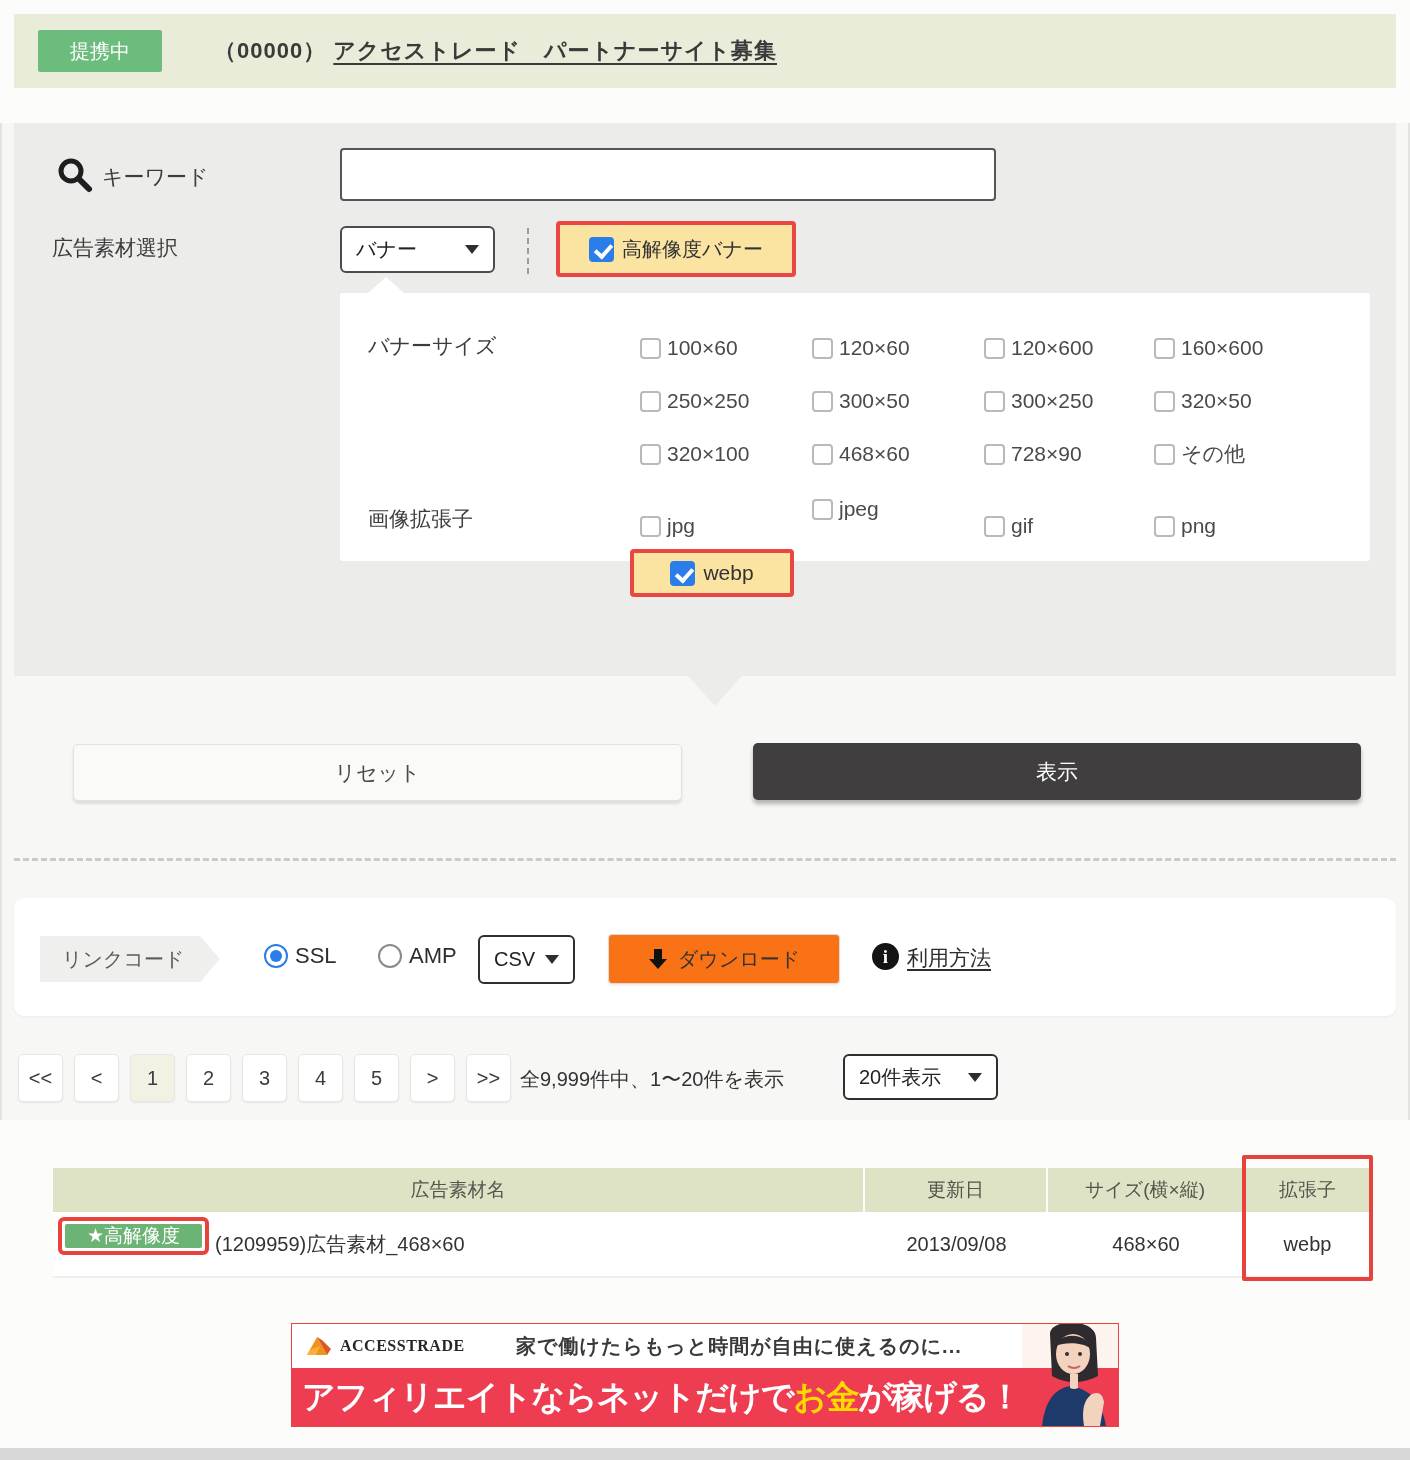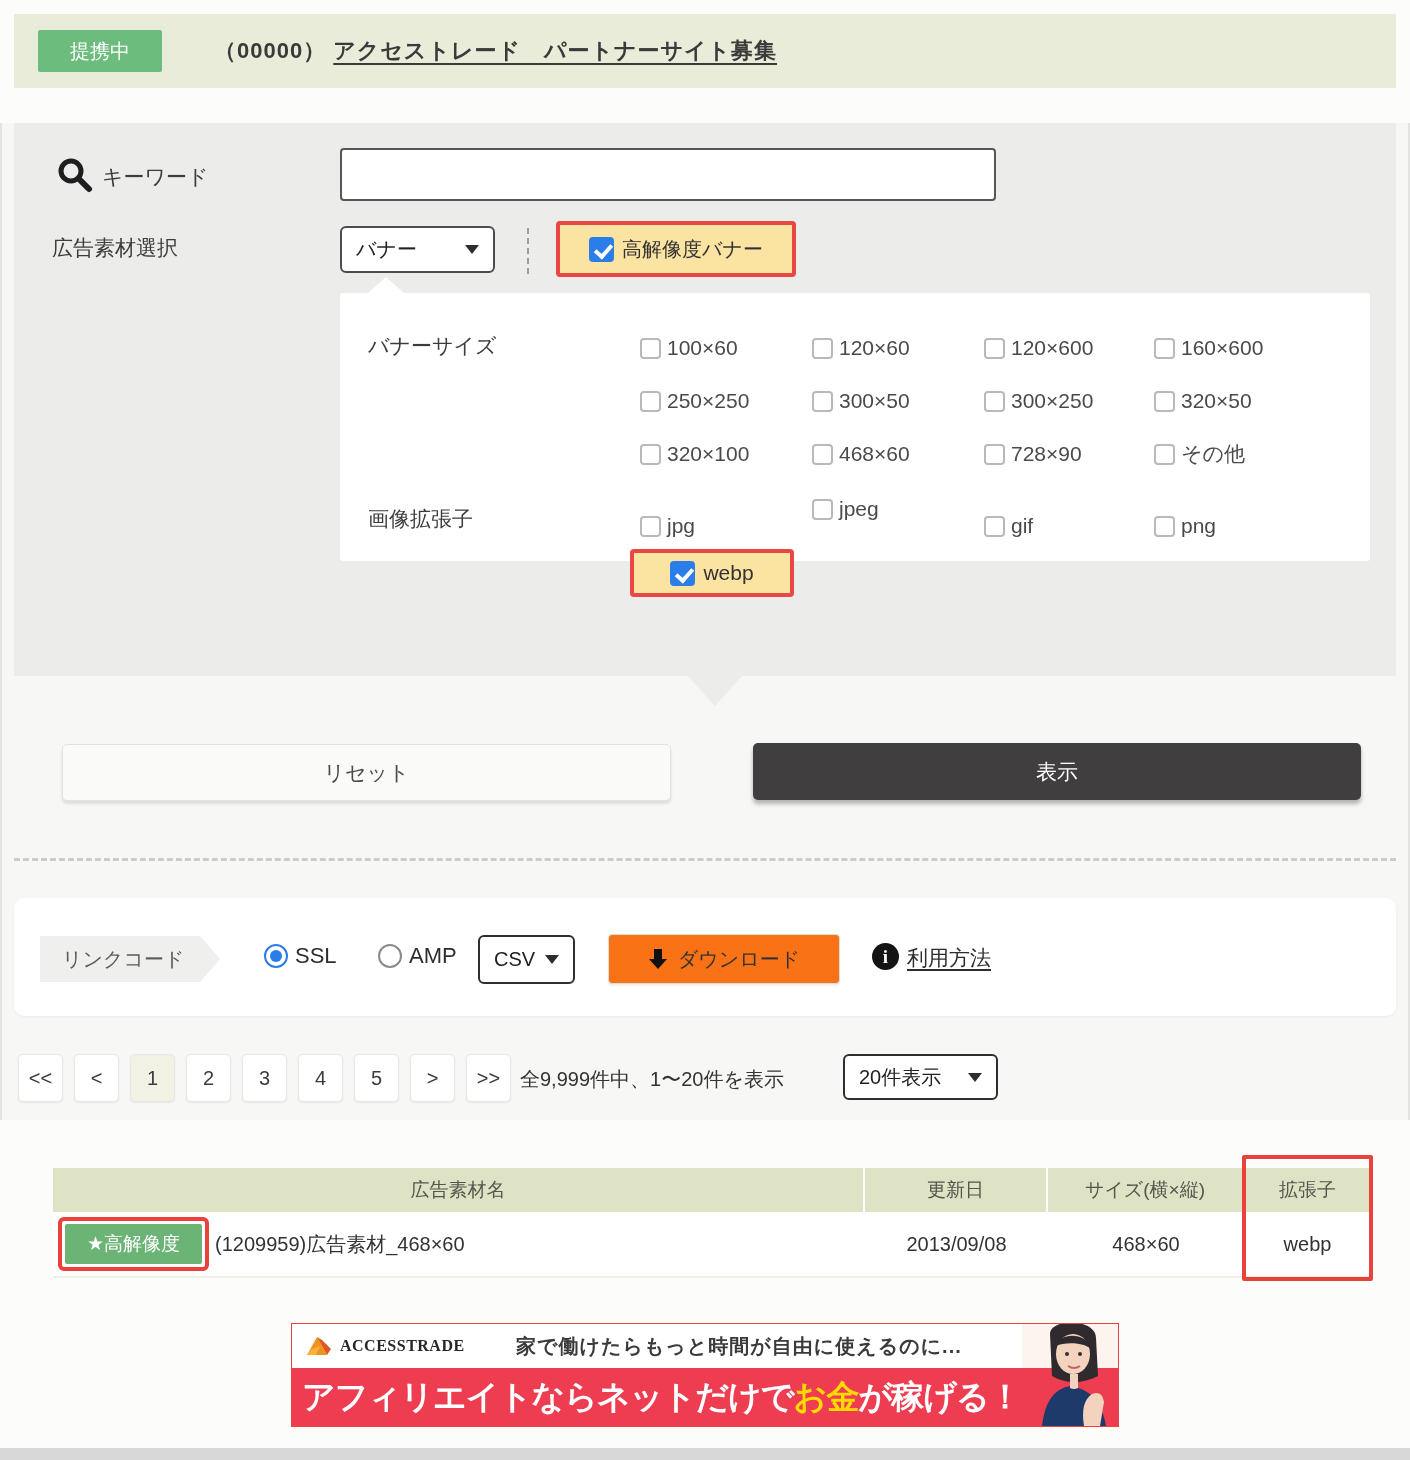--- a/index.html
+++ b/index.html
@@ -34,21 +34,21 @@
   .cb.checked::after{content:"";position:absolute;left:7px;top:2px;width:7px;height:13px;
                      border:solid #fff;border-width:0 4px 4px 0;transform:rotate(42deg);}
   .popup{left:340px;top:293px;width:1030px;height:268px;background:#fff;border-radius:3px;}
   .popup-notch{position:absolute;left:28px;top:-16px;width:0;height:0;
                border-left:18px solid transparent;border-right:18px solid transparent;border-bottom:16px solid #fff;}
   .opt{position:absolute;display:flex;align-items:center;gap:6px;height:26px;cursor:pointer;}
   .opt .t{font-size:21px;color:#4a4a4a;}
   .panel-notch{left:688px;top:676px;width:0;height:0;border-left:27px solid transparent;
                border-right:27px solid transparent;border-top:30px solid #ececeb;}
 
-  .btn-reset{left:62px;top:744px;width:609px;height:57px;background:#fafaf9;border:1px solid #e2e2e0;
+  .btn-reset{left:73px;top:744px;width:609px;height:57px;background:#fafaf9;border:1px solid #e2e2e0;
              border-radius:5px;box-shadow:0 3px 3px rgba(0,0,0,.10);font-size:21px;color:#4a4a4a;
              display:flex;align-items:center;justify-content:center;cursor:pointer;}
   .btn-show{left:753px;top:743px;width:608px;height:57px;background:#403e3e;border-radius:5px;
             box-shadow:0 4px 4px rgba(0,0,0,.28);font-size:21px;color:#fff;
             display:flex;align-items:center;justify-content:center;cursor:pointer;}
   .dashed-sep{left:14px;top:858px;width:1382px;border-top:3px dashed #cbcbc9;}
 
   
   .linkcode-band{left:14px;top:898px;width:1382px;height:118px;background:#fff;border-radius:10px;
                  box-shadow:0 1px 3px rgba(0,0,0,.05);}
@@ -79,21 +79,21 @@
 
   
   .tbl{left:53px;top:1168px;width:1318px;}
   .thead{display:flex;height:44px;background:#dfe3c5;}
   .th{display:flex;align-items:center;justify-content:center;font-size:19px;color:#55554c;border-right:2px solid #fcfcfb;}
   .th:last-child{border-right:none;}
   .trow{display:flex;height:66px;background:#fff;border-bottom:2px solid #efefe9;}
   .td{display:flex;align-items:center;justify-content:center;font-size:20px;color:#333;}
   .c1{width:812px;} .c2{width:183px;} .c3{width:196px;} .c4{width:127px;}
   .badge-outline{position:absolute;left:5px;top:5px;border:4px solid #e8423d;border-radius:6px;padding:3px;background:#fff;}
-  .hires-badge{background:#6cb475;color:#fff;font-size:19px;height:40px;min-width:128px;padding:0 22px;
+  .hires-badge{background:#6cb475;color:#fff;font-size:19px;height:24px;min-width:128px;padding:0 22px;
                display:flex;align-items:center;justify-content:center;border-radius:2px;}
   .name-cell{justify-content:flex-start;padding-left:162px;font-size:20px;position:relative;}
   .ext-red-box{left:1242px;top:1155px;width:131px;height:126px;border:4px solid #e8423d;border-radius:2px;pointer-events:none;}
 
   
   .ad{left:291px;top:1323px;width:828px;height:104px;border:1px solid #e8433f;background:#fff;cursor:pointer;}
   .ad-top{position:relative;height:44px;background:#fff;display:flex;align-items:center;}
   .brand{display:flex;align-items:center;gap:8px;margin-left:14px;}
   .brand-name{font-size:16px;font-weight:800;color:#262626;letter-spacing:.5px;font-family:Liberation Serif, serif;}
   .headline{position:absolute;left:224px;font-size:20px;font-weight:bold;color:#3a3a3a;letter-spacing:1px;}

